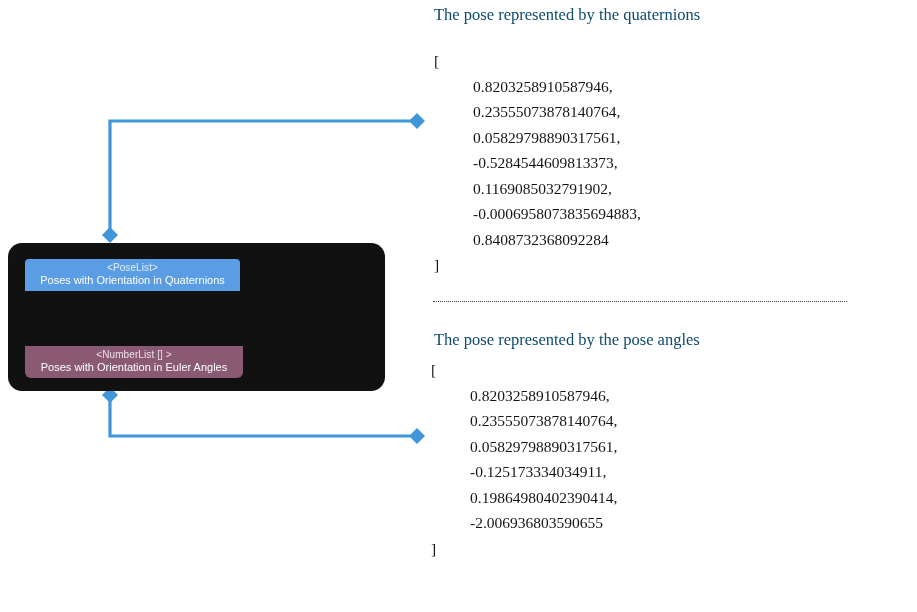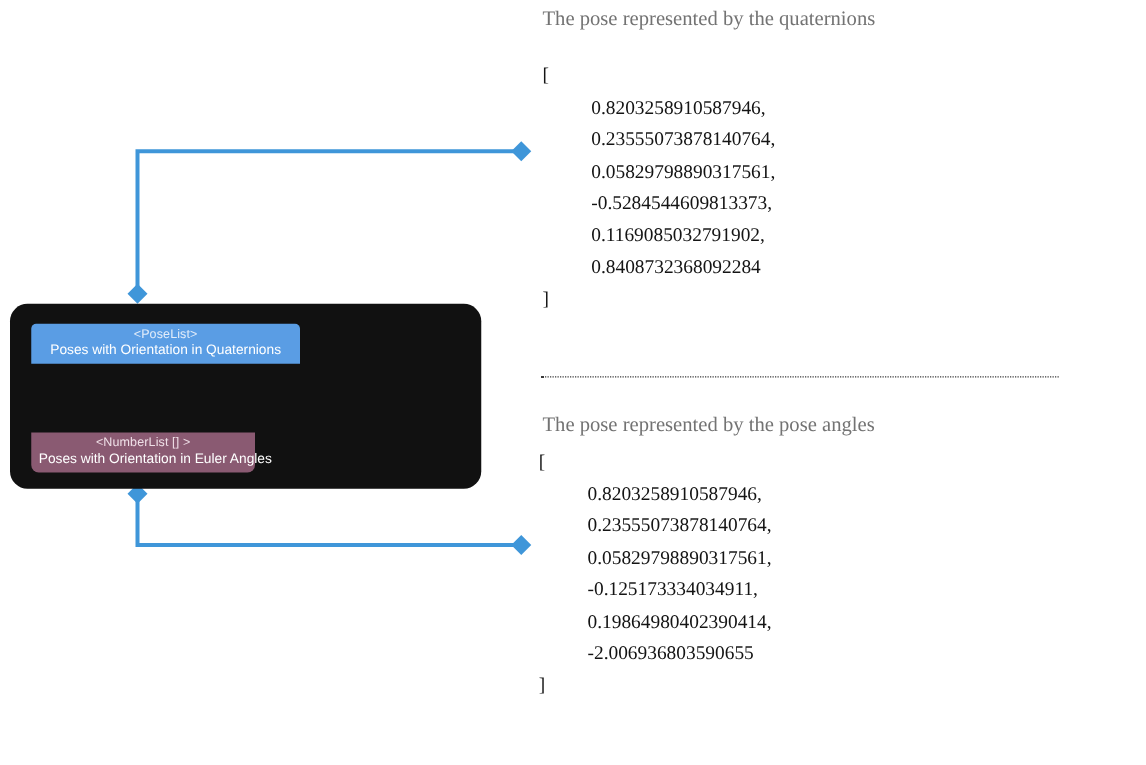--- a/index.html
+++ b/index.html
@@ -50,21 +50,21 @@
     width: 215px;
     background: #5a9de4;
     border-radius: 4px 4px 0 0;
     padding: 3px 6px 4px 6px;
     box-sizing: border-box;
   }
   .port-footer {
     position: absolute;
     left: 17px;
     top: 103px;
-    width: 179px;
+    width: 218px;
     background: #8a5a72;
     border-radius: 0 0 6px 6px;
     padding: 3px 6px 4px 6px;
     box-sizing: border-box;
   }
   .port-type {
     display: block;
     font-size: 10px;
     line-height: 12px;
     color: #e3edfa;
@@ -122,21 +122,21 @@
     left: 431px;
     top: 0;
     width: 470px;
     height: 612px;
     font-family: "Liberation Serif", serif;
     color: #111111;
   }
   .doc-heading {
     font-size: 16.5px;
     line-height: 20px;
-    color: #737373;
+    color: #0c4a6e;
     white-space: nowrap;
   }
   #heading-quaternions { position: absolute; left: 3px; top: 5px; }
   #heading-euler       { position: absolute; left: 3px; top: 330px; }
 
   .array-block {
     position: absolute;
     font-size: 15.5px;
     line-height: 25.5px;
     color: #141414;
@@ -196,20 +196,21 @@
   <div class="doc-heading" id="heading-quaternions">The pose represented by the quaternions</div>
 
   <div class="array-block" id="array-quaternions">
     <span class="bracket bracket-open">[</span>
     <span class="array-values">
       <span class="array-value">0.8203258910587946,</span>
       <span class="array-value">0.23555073878140764,</span>
       <span class="array-value">0.05829798890317561,</span>
       <span class="array-value">-0.5284544609813373,</span>
       <span class="array-value">0.1169085032791902,</span>
+      <span class="array-value">-0.0006958073835694883,</span>
       <span class="array-value">0.8408732368092284</span>
     </span>
     <span class="bracket bracket-close">]</span>
   </div>
 
   <div id="section-divider"></div>
 
   <div class="doc-heading" id="heading-euler">The pose represented by the pose angles</div>
 
   <div class="array-block" id="array-euler">

